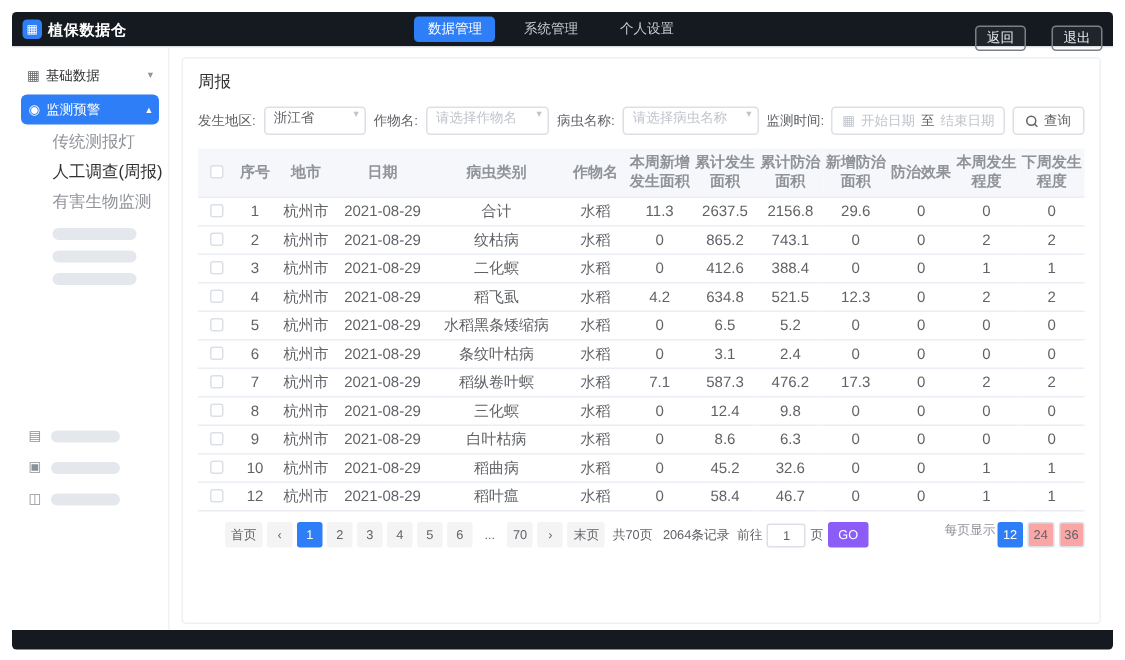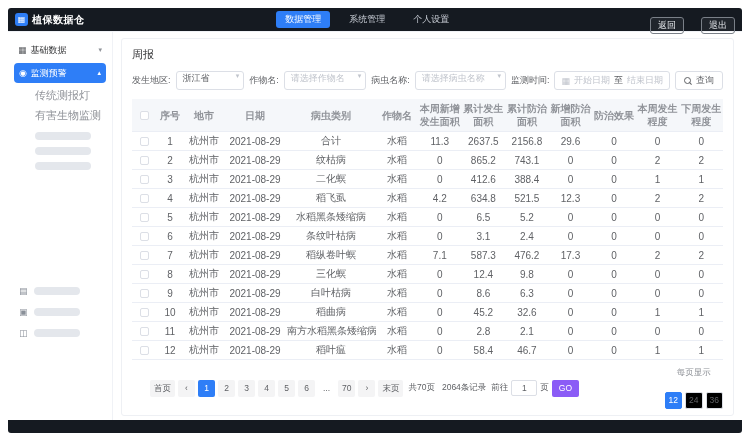--- a/index.html
+++ b/index.html
@@ -85,23 +85,23 @@
   .pages { display: flex; gap: 3px; }
   .pbtn { min-width: 17px; height: 17px; line-height: 17px; text-align: center;
     background: #f4f4f5; color: #606266; border-radius: 2px; padding: 0 4px; cursor: pointer; }
   .pbtn.active { background: #2e7ef7; color: #fff; }
   .pbtn.dots { background: transparent; }
   .psum { margin: 0 2px; }
   .goto-input { width: 26px; height: 16px; border: 1px solid #dcdfe6; border-radius: 2px;
     text-align: center; font-size: 8.5px; color: #606266; }
   .go-btn { height: 17px; line-height: 17px; background: #8b5cf6; color: #fff;
     border-radius: 2px; padding: 0 7px; cursor: pointer; }
-  .sizes { margin-left: auto; display: flex; align-items: center; gap: 13px; color: #909399; flex-direction: column; }
+  .sizes { margin-left: auto; display: flex; align-items: flex-start; gap: 1px; color: #909399; }
   .size-btn { min-width: 17px; height: 17px; line-height: 15px; text-align: center;
-    border: 1px solid #dcdfe6; border-radius: 2px; background: #000000; color: #606266;
+    border: 1px solid #dcdfe6; border-radius: 2px; background: #fca5a5; color: #606266;
     padding: 0 3px; cursor: pointer; }
   .size-btn.active { background: #2e7ef7; border-color: #2e7ef7; color: #fff; }
 
   .footer { height: 13px; background: #151a21; border-radius: 0 0 3px 3px; margin: 0 8px; }
 </style>
 </head>
 <body>
 
 <div class="frame">
 
@@ -131,20 +131,21 @@
             <span class="caret">▾</span>
           </div>
           <div class="side-group active">
             <span class="gicon">◉</span>
             <span>监测预警</span>
             <span class="caret">▴</span>
           </div>
         </div>
       <div id="side-subs">
           <div class="sub-item">传统测报灯</div>
+          <div class="sub-item current">人工调查(周报)</div>
           <div class="sub-item">有害生物监测</div>
           <div class="redbar"></div>
           <div class="redbar"></div>
           <div class="redbar"></div>
         </div>
       <div class="side-bottom" id="side-bottom">
           <div class="bottom-item">
             <span class="bicon">▤</span>
             <div class="redbar2"></div>
           </div>
@@ -368,35 +369,20 @@
                 <td>2021-08-29</td>
                 <td>稻曲病</td>
                 <td>水稻</td>
                 <td>0</td>
                 <td>45.2</td>
                 <td>32.6</td>
                 <td>0</td>
                 <td>0</td>
                 <td>1</td>
                 <td>1</td>
-              </tr>
-              <tr>
-                <td><span class="cb"></span></td>
-                <td>11</td>
-                <td>杭州市</td>
-                <td>2021-08-29</td>
-                <td>南方水稻黑条矮缩病</td>
-                <td>水稻</td>
-                <td>0</td>
-                <td>2.8</td>
-                <td>2.1</td>
-                <td>0</td>
-                <td>0</td>
-                <td>0</td>
-                <td>0</td>
               </tr>
               <tr>
                 <td><span class="cb"></span></td>
                 <td>12</td>
                 <td>杭州市</td>
                 <td>2021-08-29</td>
                 <td>稻叶瘟</td>
                 <td>水稻</td>
                 <td>0</td>
                 <td>58.4</td>

